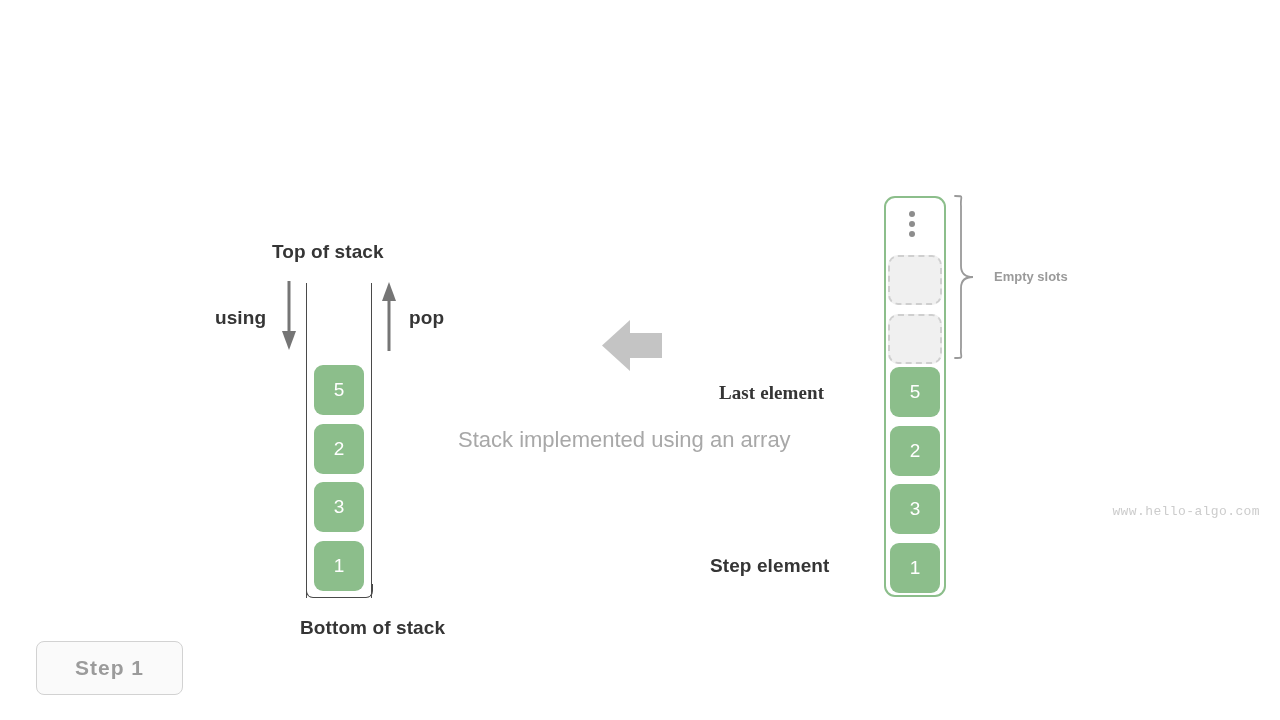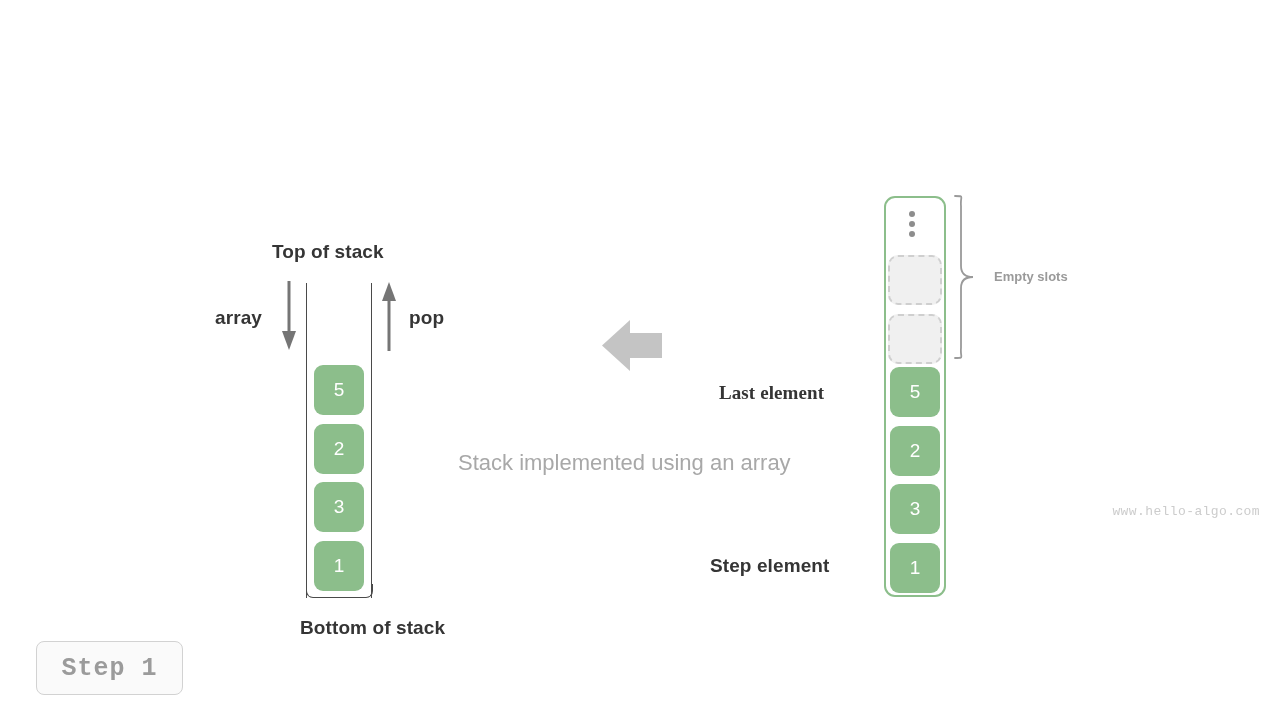--- a/index.html
+++ b/index.html
@@ -158,22 +158,22 @@
     width: 145px;
     height: 52px;
     border: 1.4px solid #d2d2d2;
     border-radius: 8px;
     background: #fafafa;
     display: flex;
     align-items: center;
     justify-content: center;
   }
   #step-badge span {
-    font-family: Liberation Mono, monospace;
-    font-size: 25px;
+    font-family: Liberation Sans, sans-serif;
+    font-size: 21px;
     font-weight: bold;
     color: #9b9b9b;
     letter-spacing: 1px;
   }
 
   
   #watermark {
     position: absolute;
     right: 20px;
     bottom: 13px;
@@ -185,21 +185,21 @@
     margin-left: 15px;
   }
 </style>
 </head>
 <body>
 
 <div class="stage">
 
   <div class="lbl-bold" style="left:272px; top:241px;">Top of stack</div>
 
-  <div class="lbl-bold" style="left:215px; top:307px;">array</div>
+  <div class="lbl-bold" style="left:215px; top:307px;">using</div>
 
   <div class="lbl-bold" style="left:409px; top:307px;">pop</div>
 
   <svg style="position:absolute; left:278px; top:278px;" width="24" height="76">
     <line x1="11" y1="3" x2="11" y2="56" stroke="#757575" stroke-width="3"></line>
     <polygon points="11,72 4,53 18,53" fill="#757575"></polygon>
   </svg>
 
   <svg style="position:absolute; left:378px; top:278px;" width="24" height="76">
     <line x1="11" y1="73" x2="11" y2="20" stroke="#757575" stroke-width="3"></line>
@@ -216,21 +216,21 @@
     <div class="cell" style="left:8px; top:199px;">3</div>
     <div class="cell" style="left:8px; top:258px;">1</div>
   </div>
 
   <div class="lbl-bold" style="left:252px; top:617px;margin-left:48px;">Bottom of stack</div>
 
   <svg id="center-arrow" viewBox="0 0 60 55">
     <polygon points="0,27.5 28,2 28,15 60,15 60,40 28,40 28,53" fill="#c4c4c4"></polygon>
   </svg>
 
-  <div class="caption" style="left:458px; top:427px;margin-top:23px;">Stack implemented using an array</div>
+  <div class="caption" style="left:458px; top:427px;">Stack implemented using an array</div>
 
   <div id="array-container">
     <div class="slot-empty" style="left:2px; top:57px;"></div>
     <div class="slot-empty" style="left:2px; top:116px;"></div>
 
     <div class="cell" style="left:4px; top:169px;">5</div>
     <div class="cell" style="left:4px; top:228px;">2</div>
     <div class="cell" style="left:4px; top:286px;">3</div>
     <div class="cell" style="left:4px; top:345px;">1</div>
   </div>

